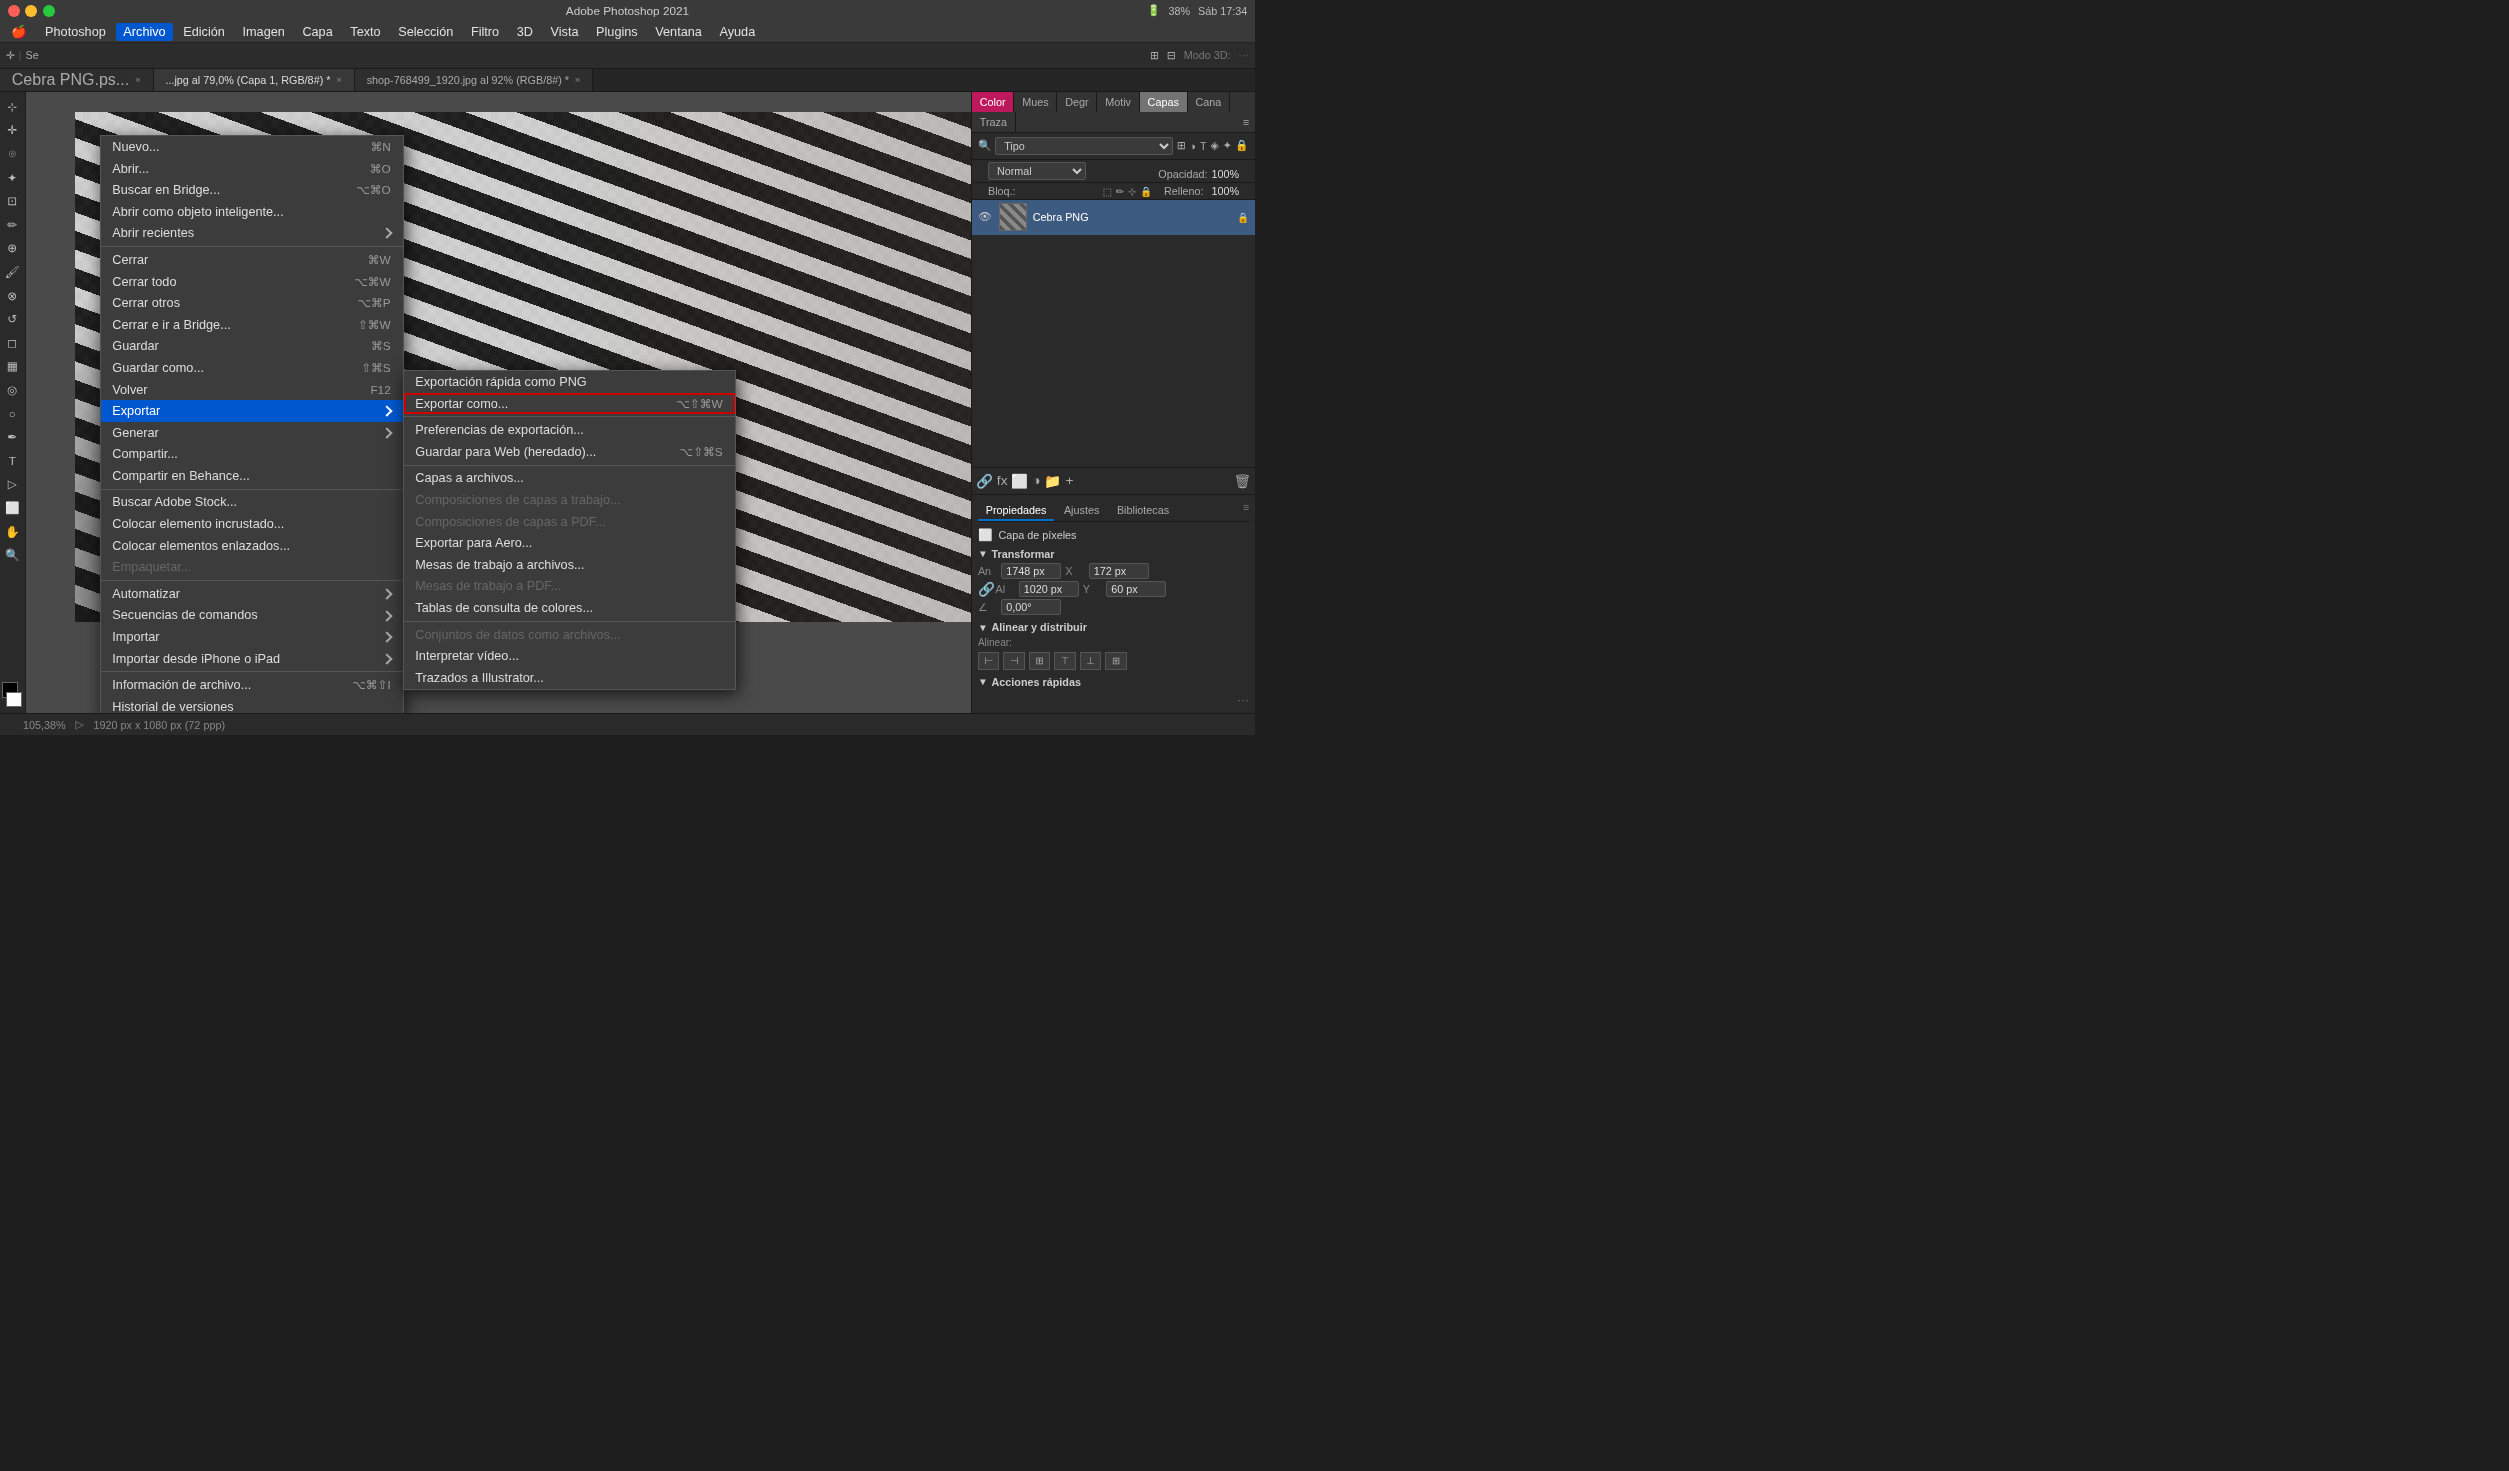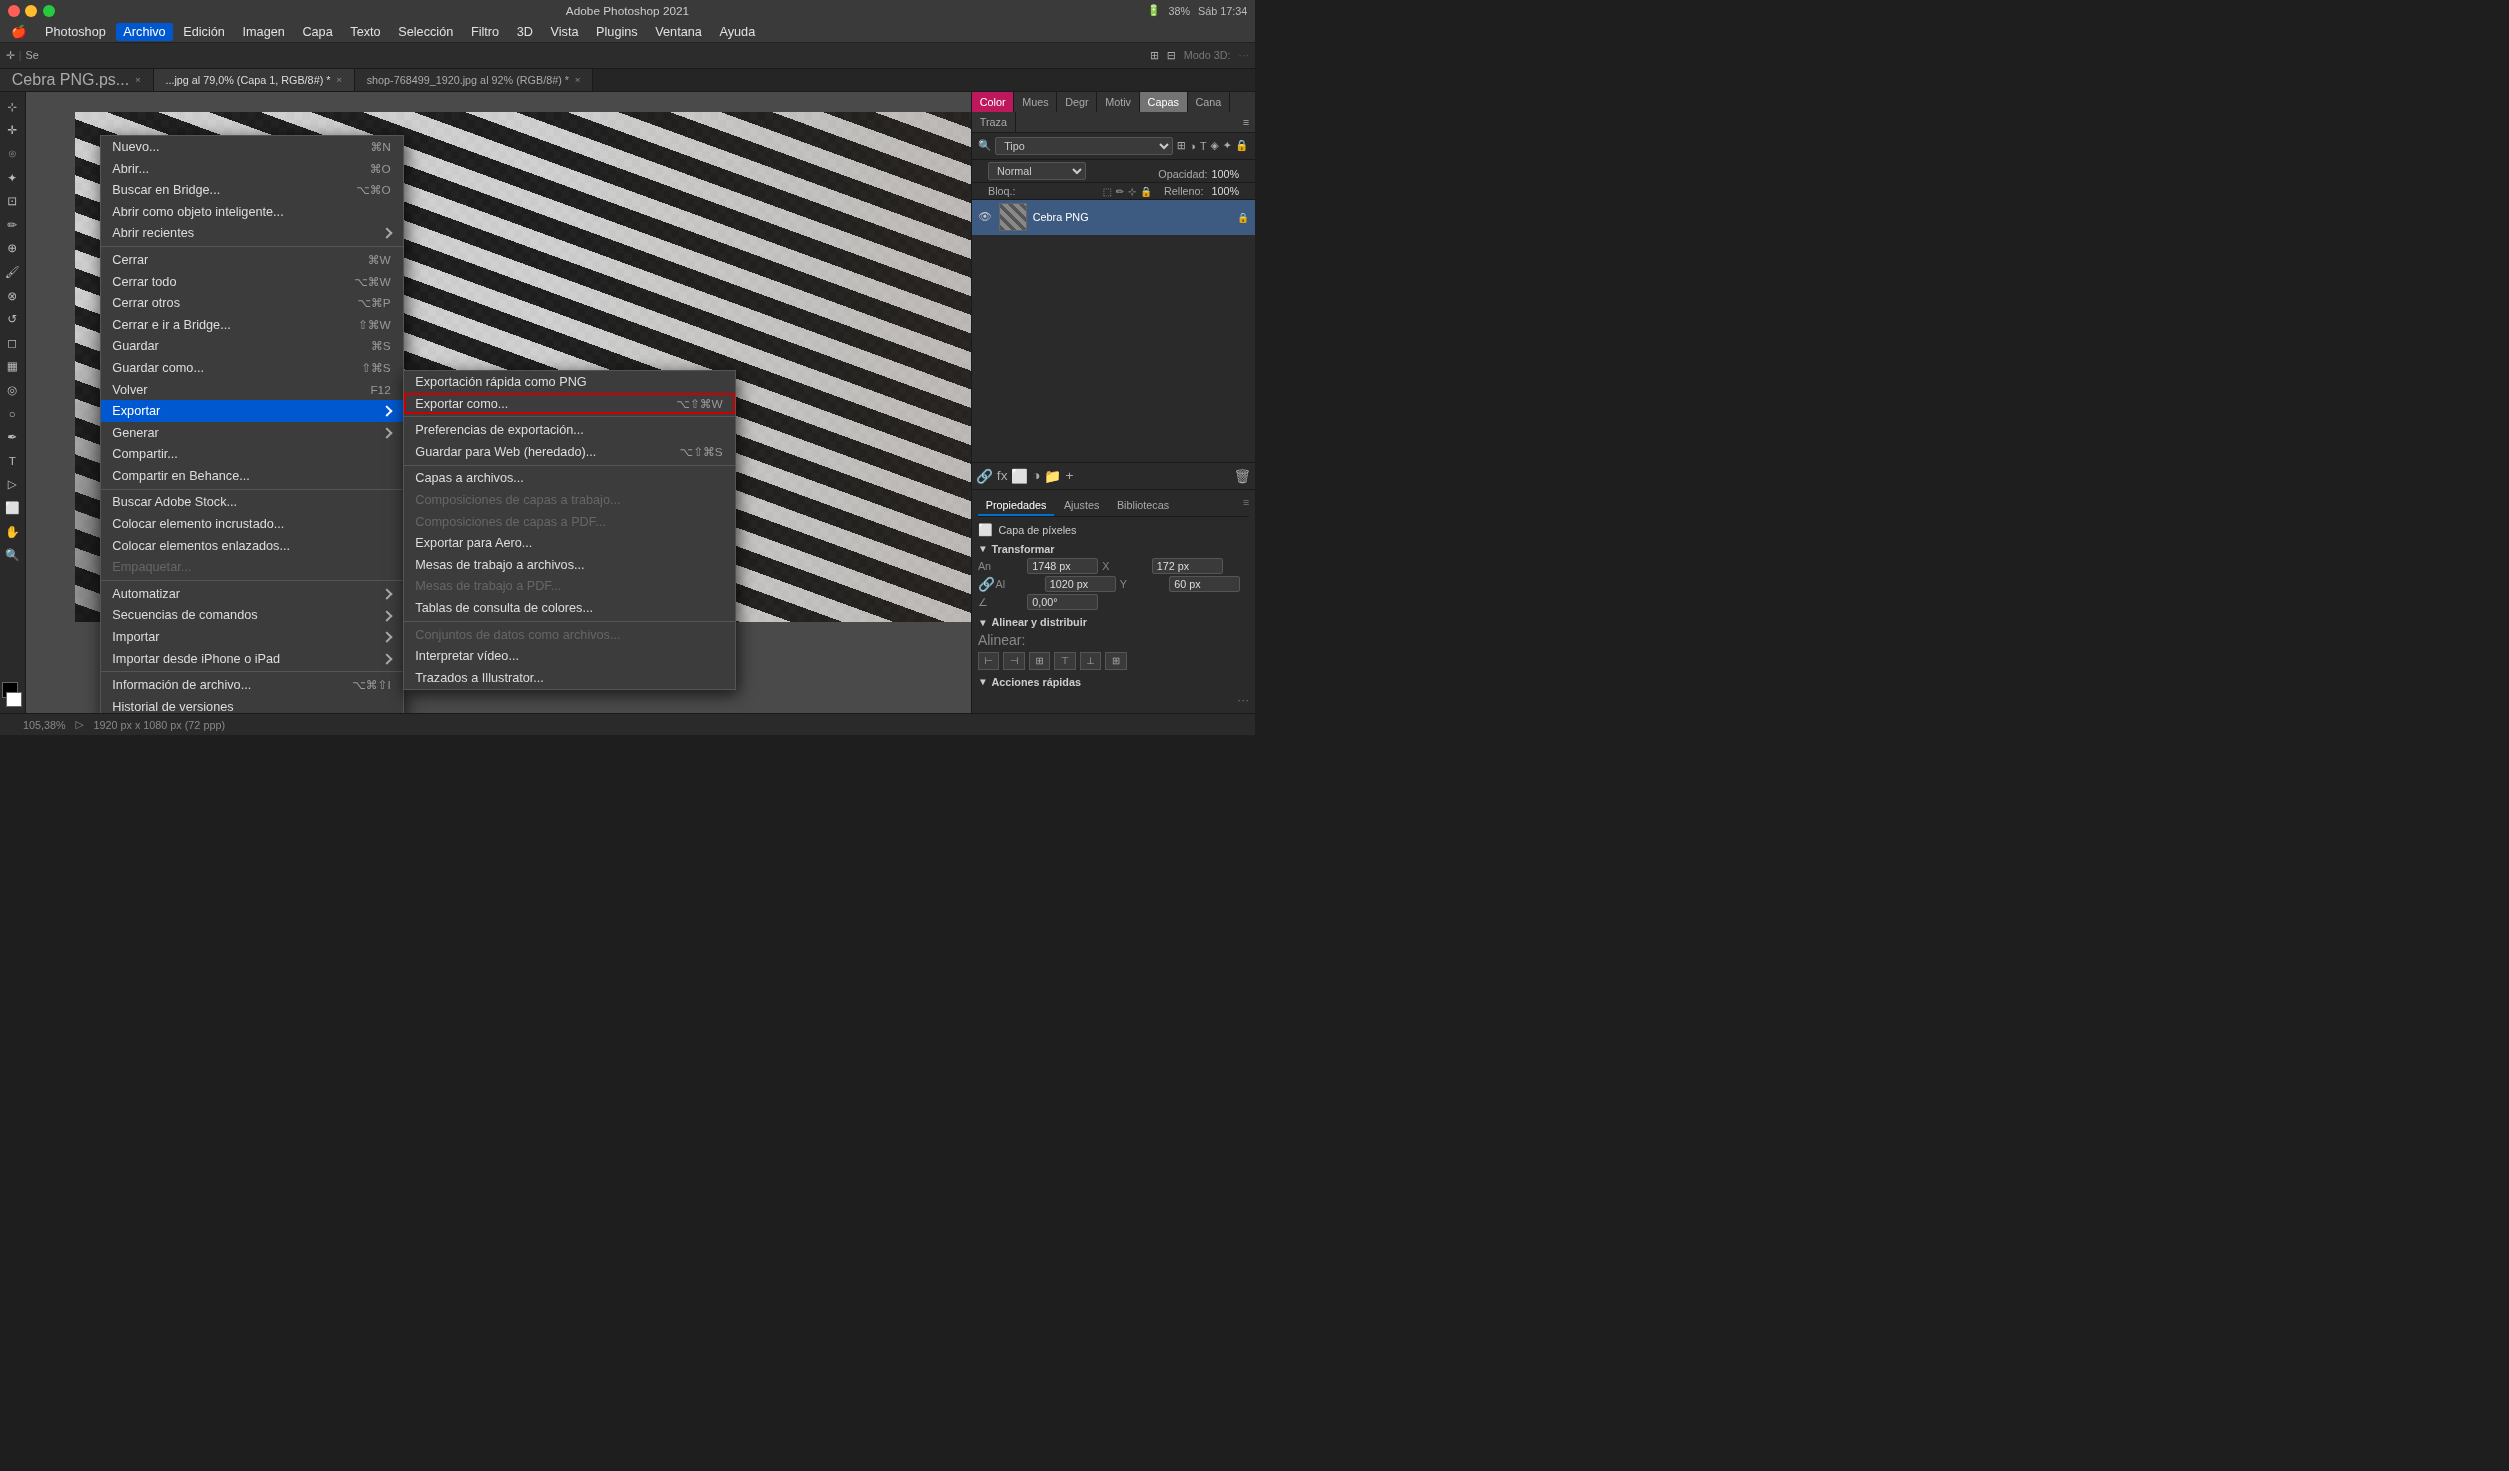--- a/index.html
+++ b/index.html
@@ -317,22 +317,21 @@
       color: #888;
       font-size: 10.8px;
     }
     .props-value {
       background: #3a3a3a;
       border: 1px solid #555;
       color: #ddd;
       font-size: 10.8px;
       padding: 1px 3.9px;
       border-radius: 2px;
-      width: 71px;
-      margin-left: 26px;
+      width: 60px;
     }
 
     
     .status-bar {
       height: 21.6px;
       background: #2a2a2a;
       border-top: 1px solid #1a1a1a;
       display: flex;
       align-items: center;
       padding: 0 23px;
@@ -780,21 +779,21 @@
           <span class="props-label">∠</span>
           <input type="text" class="props-value" value="0,00°" style="">
         </div>
       </div>
 
       <div class="props-section">
         <div class="props-section-header">
           <span style="font-size:9.8px;">▼</span>
           <span>Alinear y distribuir</span>
         </div>
-        <div style="font-size:14px;color:#888;margin-bottom:3.9px;">Alinear:</div>
+        <div style="font-size:10px;color:#888;margin-bottom:3.9px;">Alinear:</div>
         <div style="display:flex;gap:3.9px;">
           <button style="width:21.6px;height:17.6px;background:#3a3a3a;border:1px solid #555;color:#aaa;font-size:9.8px;cursor:pointer;">⊢</button>
           <button style="width:21.6px;height:17.6px;background:#3a3a3a;border:1px solid #555;color:#aaa;font-size:9.8px;cursor:pointer;">⊣</button>
           <button style="width:21.6px;height:17.6px;background:#3a3a3a;border:1px solid #555;color:#aaa;font-size:9.8px;cursor:pointer;">⊞</button>
           <button style="width:21.6px;height:17.6px;background:#3a3a3a;border:1px solid #555;color:#aaa;font-size:9.8px;cursor:pointer;">⊤</button>
           <button style="width:21.6px;height:17.6px;background:#3a3a3a;border:1px solid #555;color:#aaa;font-size:9.8px;cursor:pointer;">⊥</button>
           <button style="width:21.6px;height:17.6px;background:#3a3a3a;border:1px solid #555;color:#aaa;font-size:9.8px;cursor:pointer;">⊞</button>
         </div>
       </div>
 

